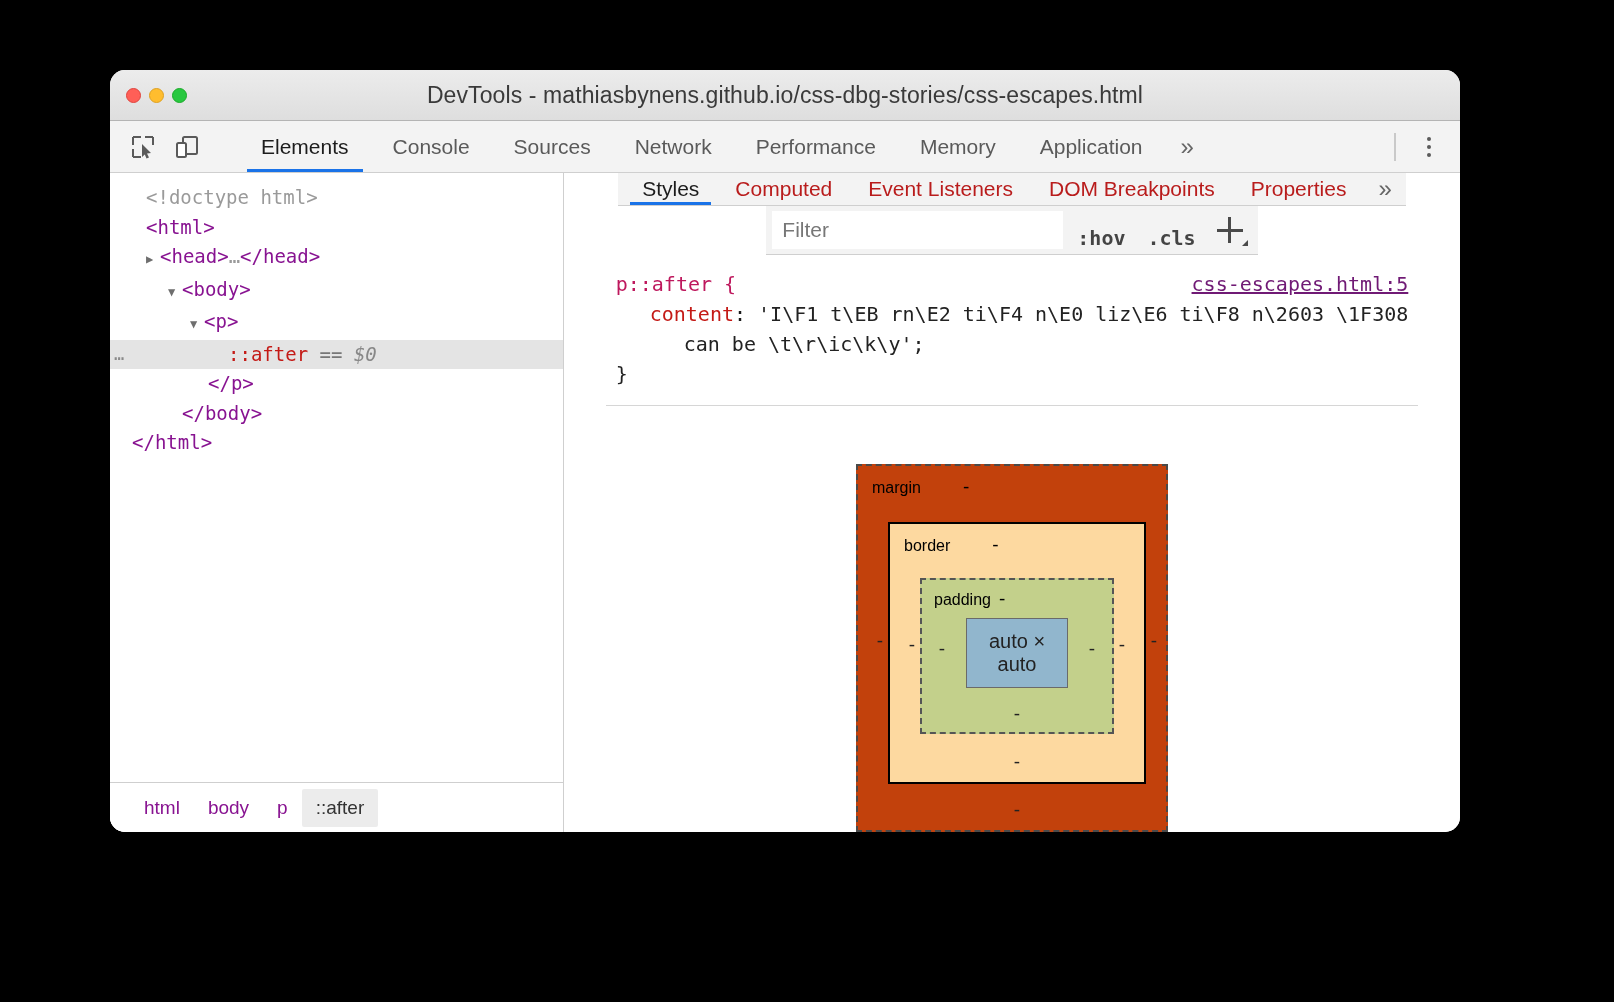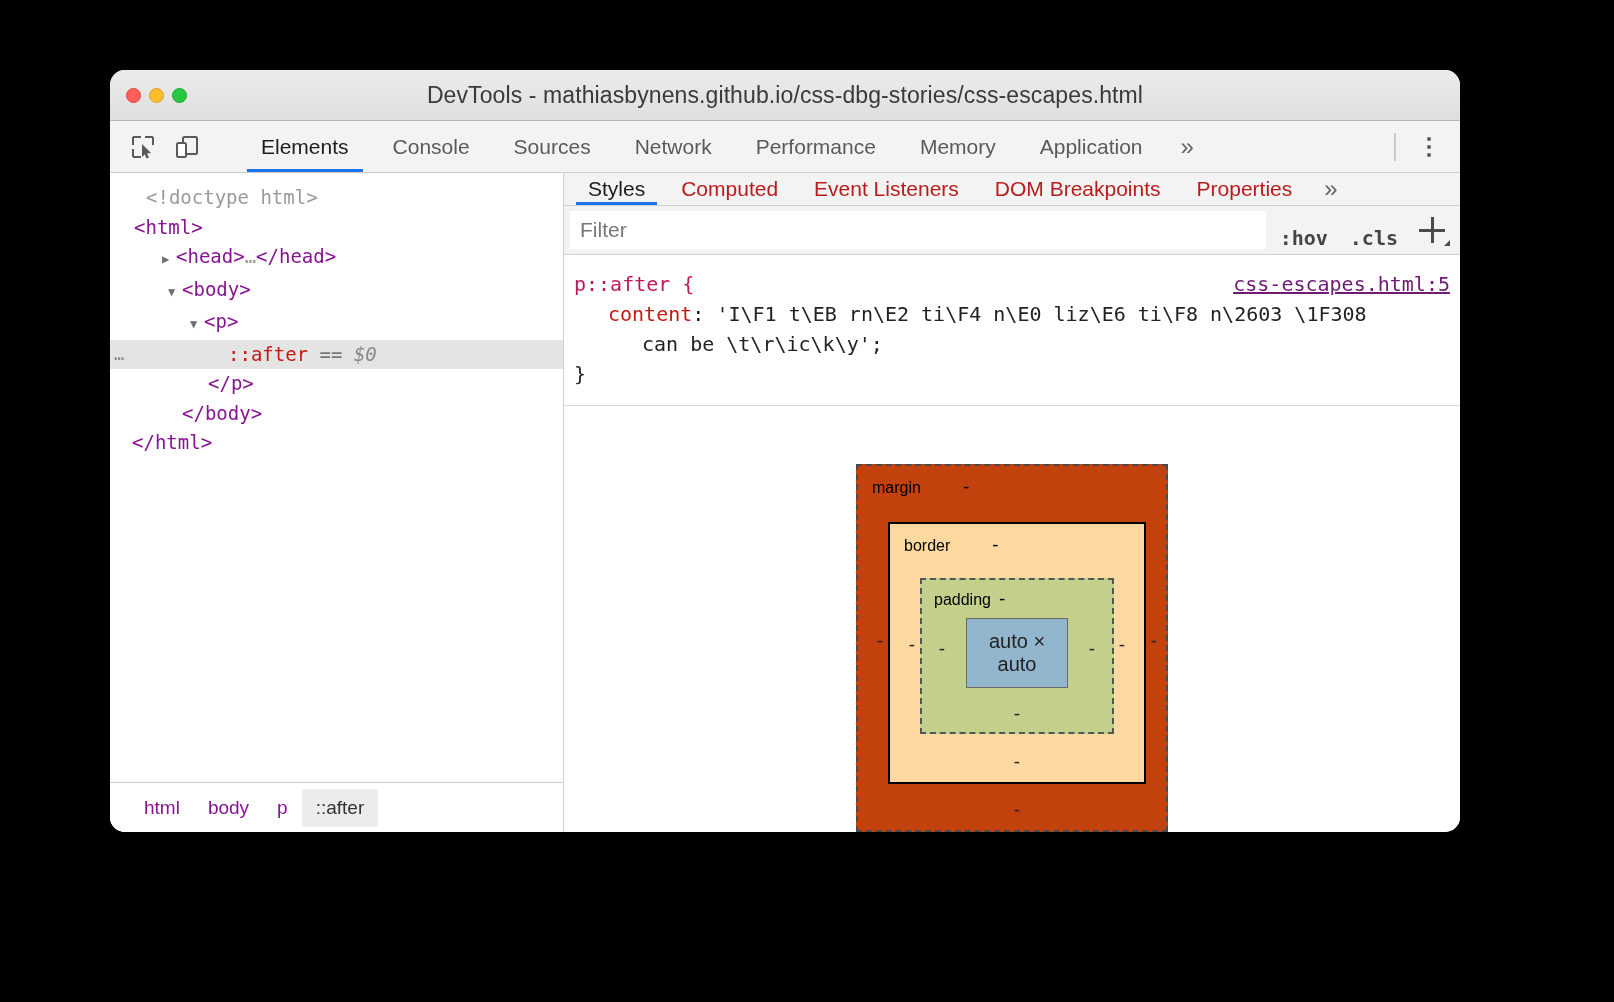--- a/index.html
+++ b/index.html
@@ -75,21 +75,21 @@
   .tab.more { font-size: 24px; padding: 0 16px; color: #666; }
   .tb-right { margin-left: auto; display: flex; align-items: center; }
   .tb-right .tb-sep2 { width: 2px; height: 28px; background: #c9c9c9; margin: 0 16px; }
   .kebab { width: 34px; height: 34px; margin-right: 14px;
            display:flex; flex-direction:column; align-items:center; justify-content:center; gap:4px; }
   .kebab i { width: 4px; height: 4px; border-radius: 50%; background: #5a5a5a; display:block; }
 
   
   .split { display: flex; height: calc(762px - 51px - 52px); }
   .left  { width: 454px; border-right: 1px solid #cfcfcf; display: flex; flex-direction: column; background:#fff; }
-  .right { flex: 1; display: flex; flex-direction: column; background: #fff; }
+  .right { flex: 1; display: flex; flex-direction: column; background: #fff; align-items: center; }
 
   
   .dom {
     flex: 1;
     font-family: "DejaVu Sans Mono", monospace;
     font-size: 19px;
     line-height: 29.5px;
     padding-top: 10px;
     color: #444;
     overflow: hidden;
@@ -295,23 +295,23 @@
     </div>
   </div>
 
   <div class="split">
 
     <div class="left">
       <div class="dom">
 
         <div class="node" style="padding-left:22px"><span class="tw"></span><span class="doctype">&lt;!doctype html&gt;</span></div>
 
-        <div class="node" style="padding-left:10px"><span class="tw"></span><span class="tag">&lt;html&gt;</span></div>
-
-        <div class="node" style="padding-left:52px"><span class="tw">▶</span><span class="tag">&lt;head&gt;</span><span class="doctype">…</span><span class="tag">&lt;/head&gt;</span></div>
+        <div class="node" style="padding-left:22px"><span class="tw"></span><span class="tag">&lt;html&gt;</span></div>
+
+        <div class="node" style="padding-left:36px"><span class="tw">▶</span><span class="tag">&lt;head&gt;</span><span class="doctype">…</span><span class="tag">&lt;/head&gt;</span></div>
 
         <div class="node" style="padding-left:58px"><span class="tw">▼</span><span class="tag">&lt;body&gt;</span></div>
 
         <div class="node" style="padding-left:80px"><span class="tw">▼</span><span class="tag">&lt;p&gt;</span></div>
 
         <div class="node selected" style="padding-left:118px"><span class="ell">…</span><span class="pseudo">::after</span><span> </span><span class="eq">==</span><span> </span><span class="dollar">$0</span></div>
 
         <div class="node" style="padding-left:98px"><span class="tag">&lt;/p&gt;</span></div>
 
         <div class="node" style="padding-left:72px"><span class="tag">&lt;/body&gt;</span></div>

